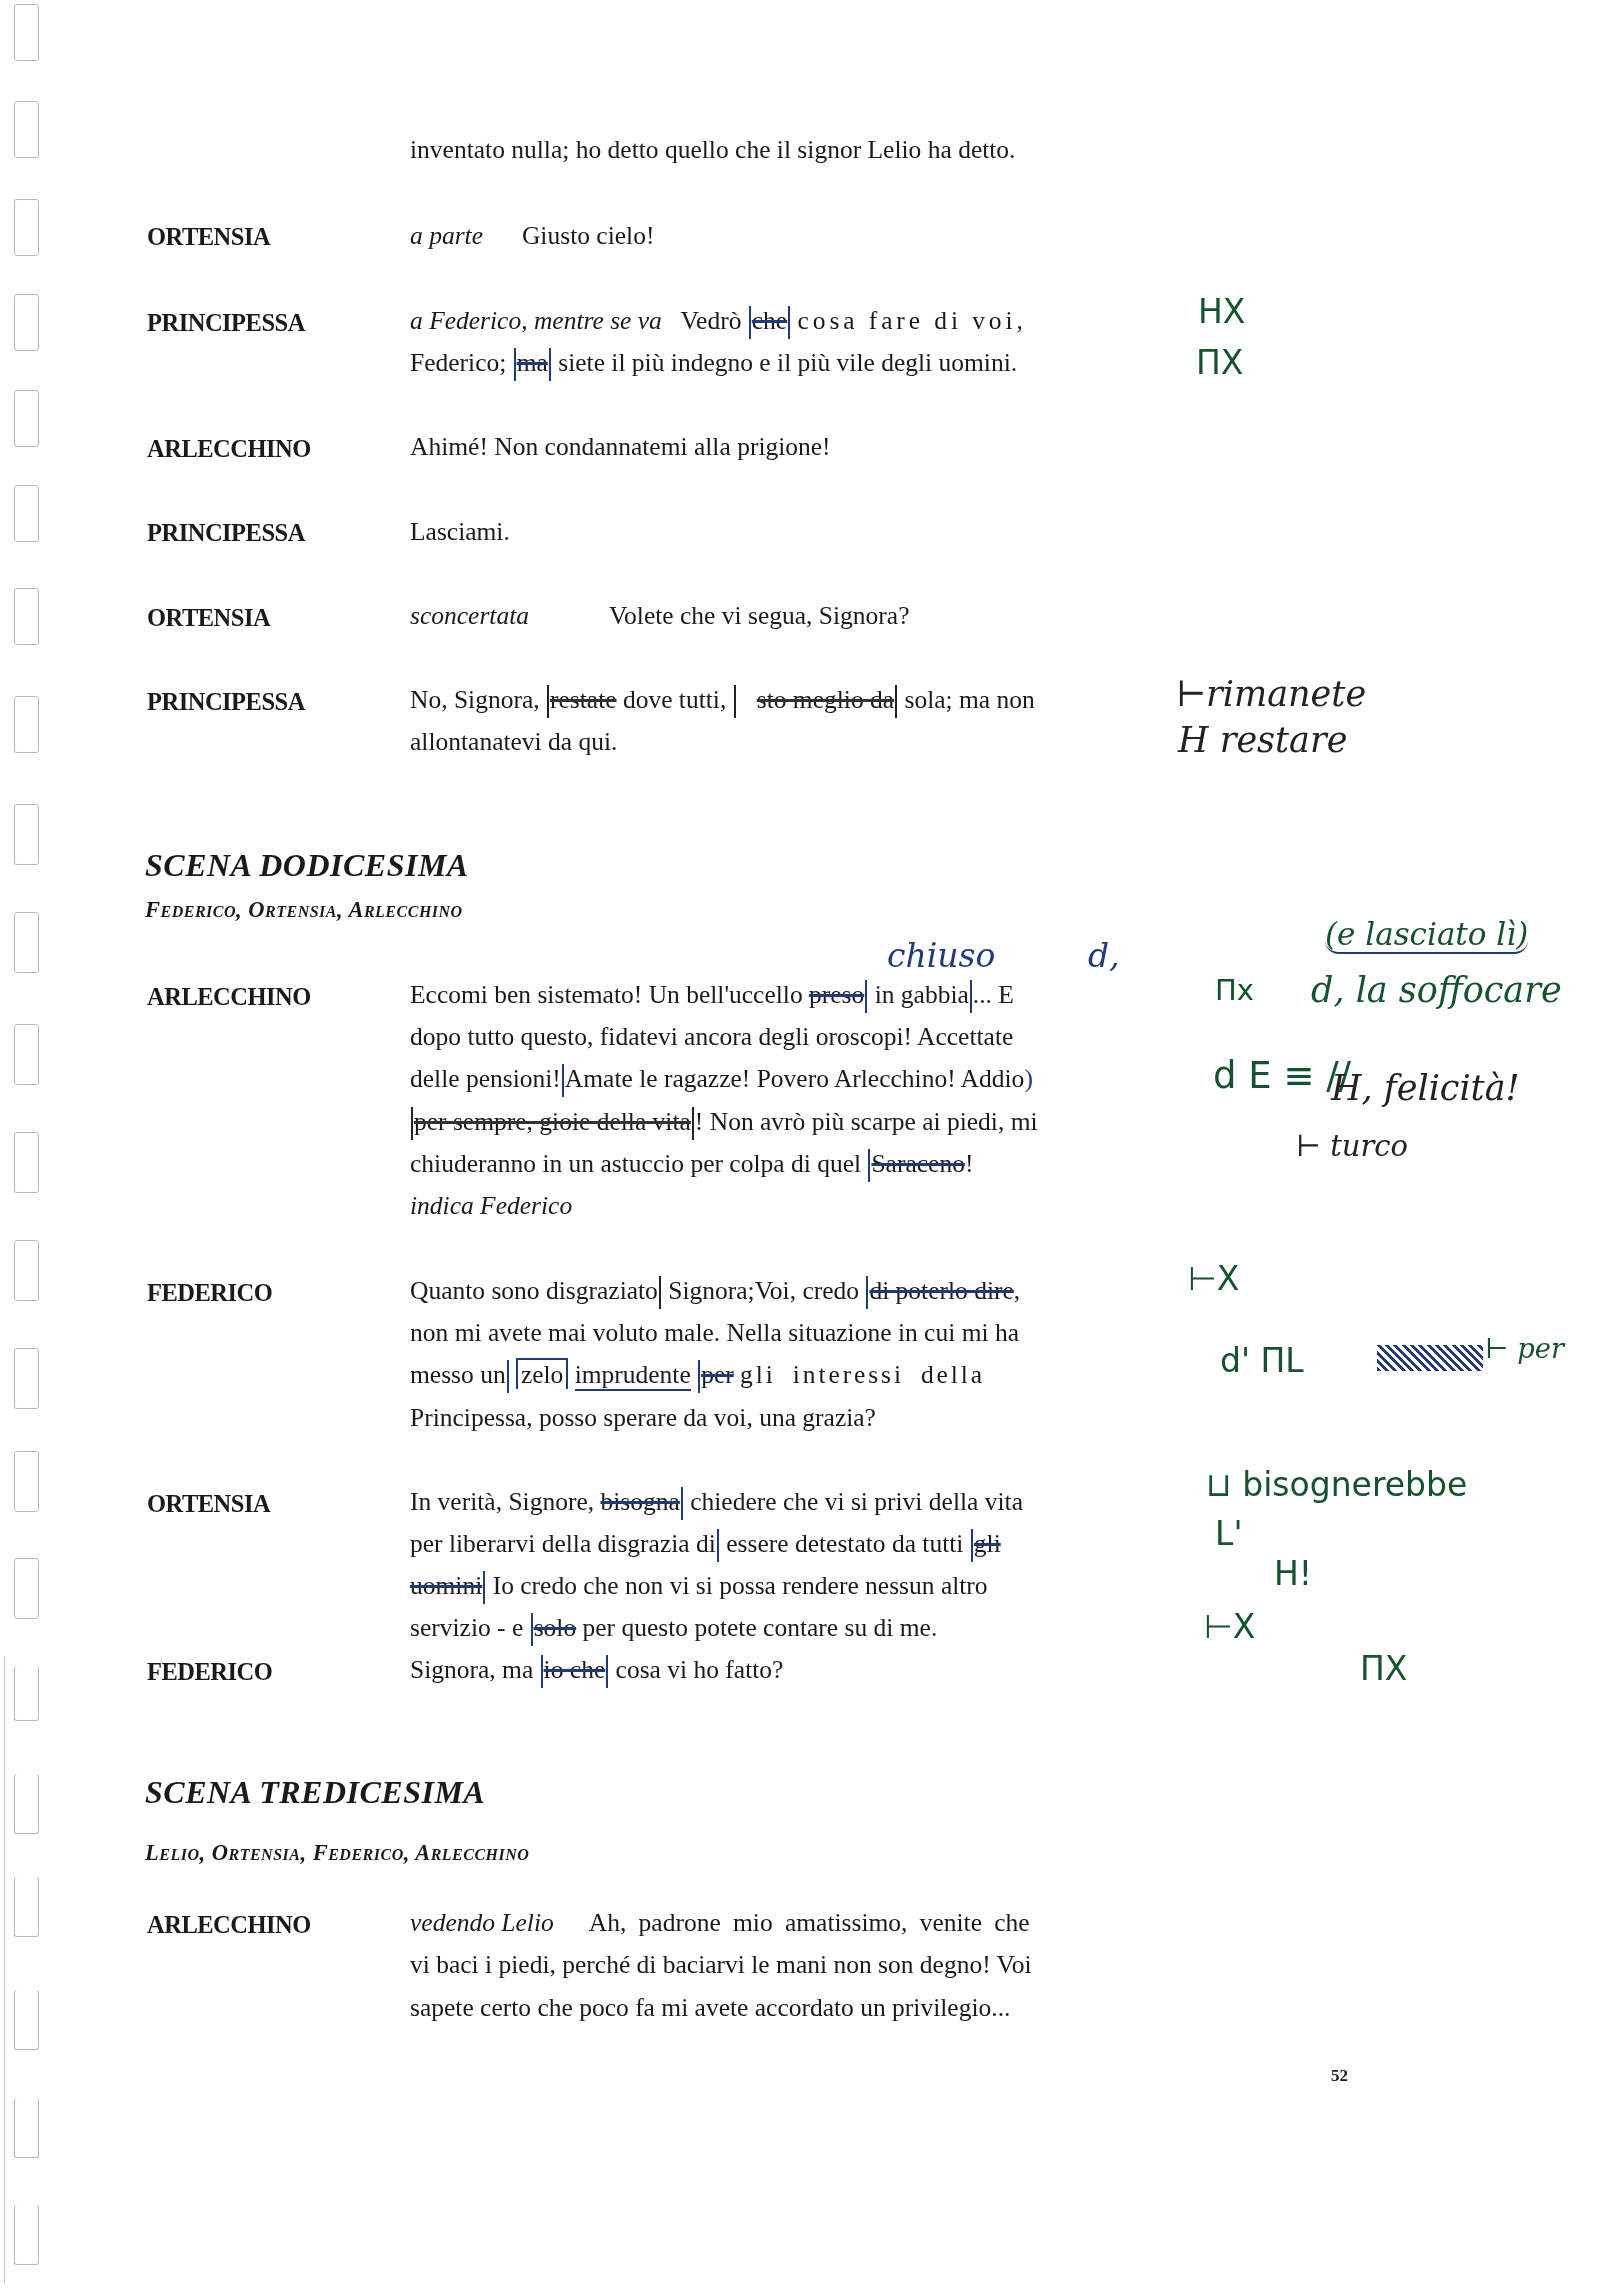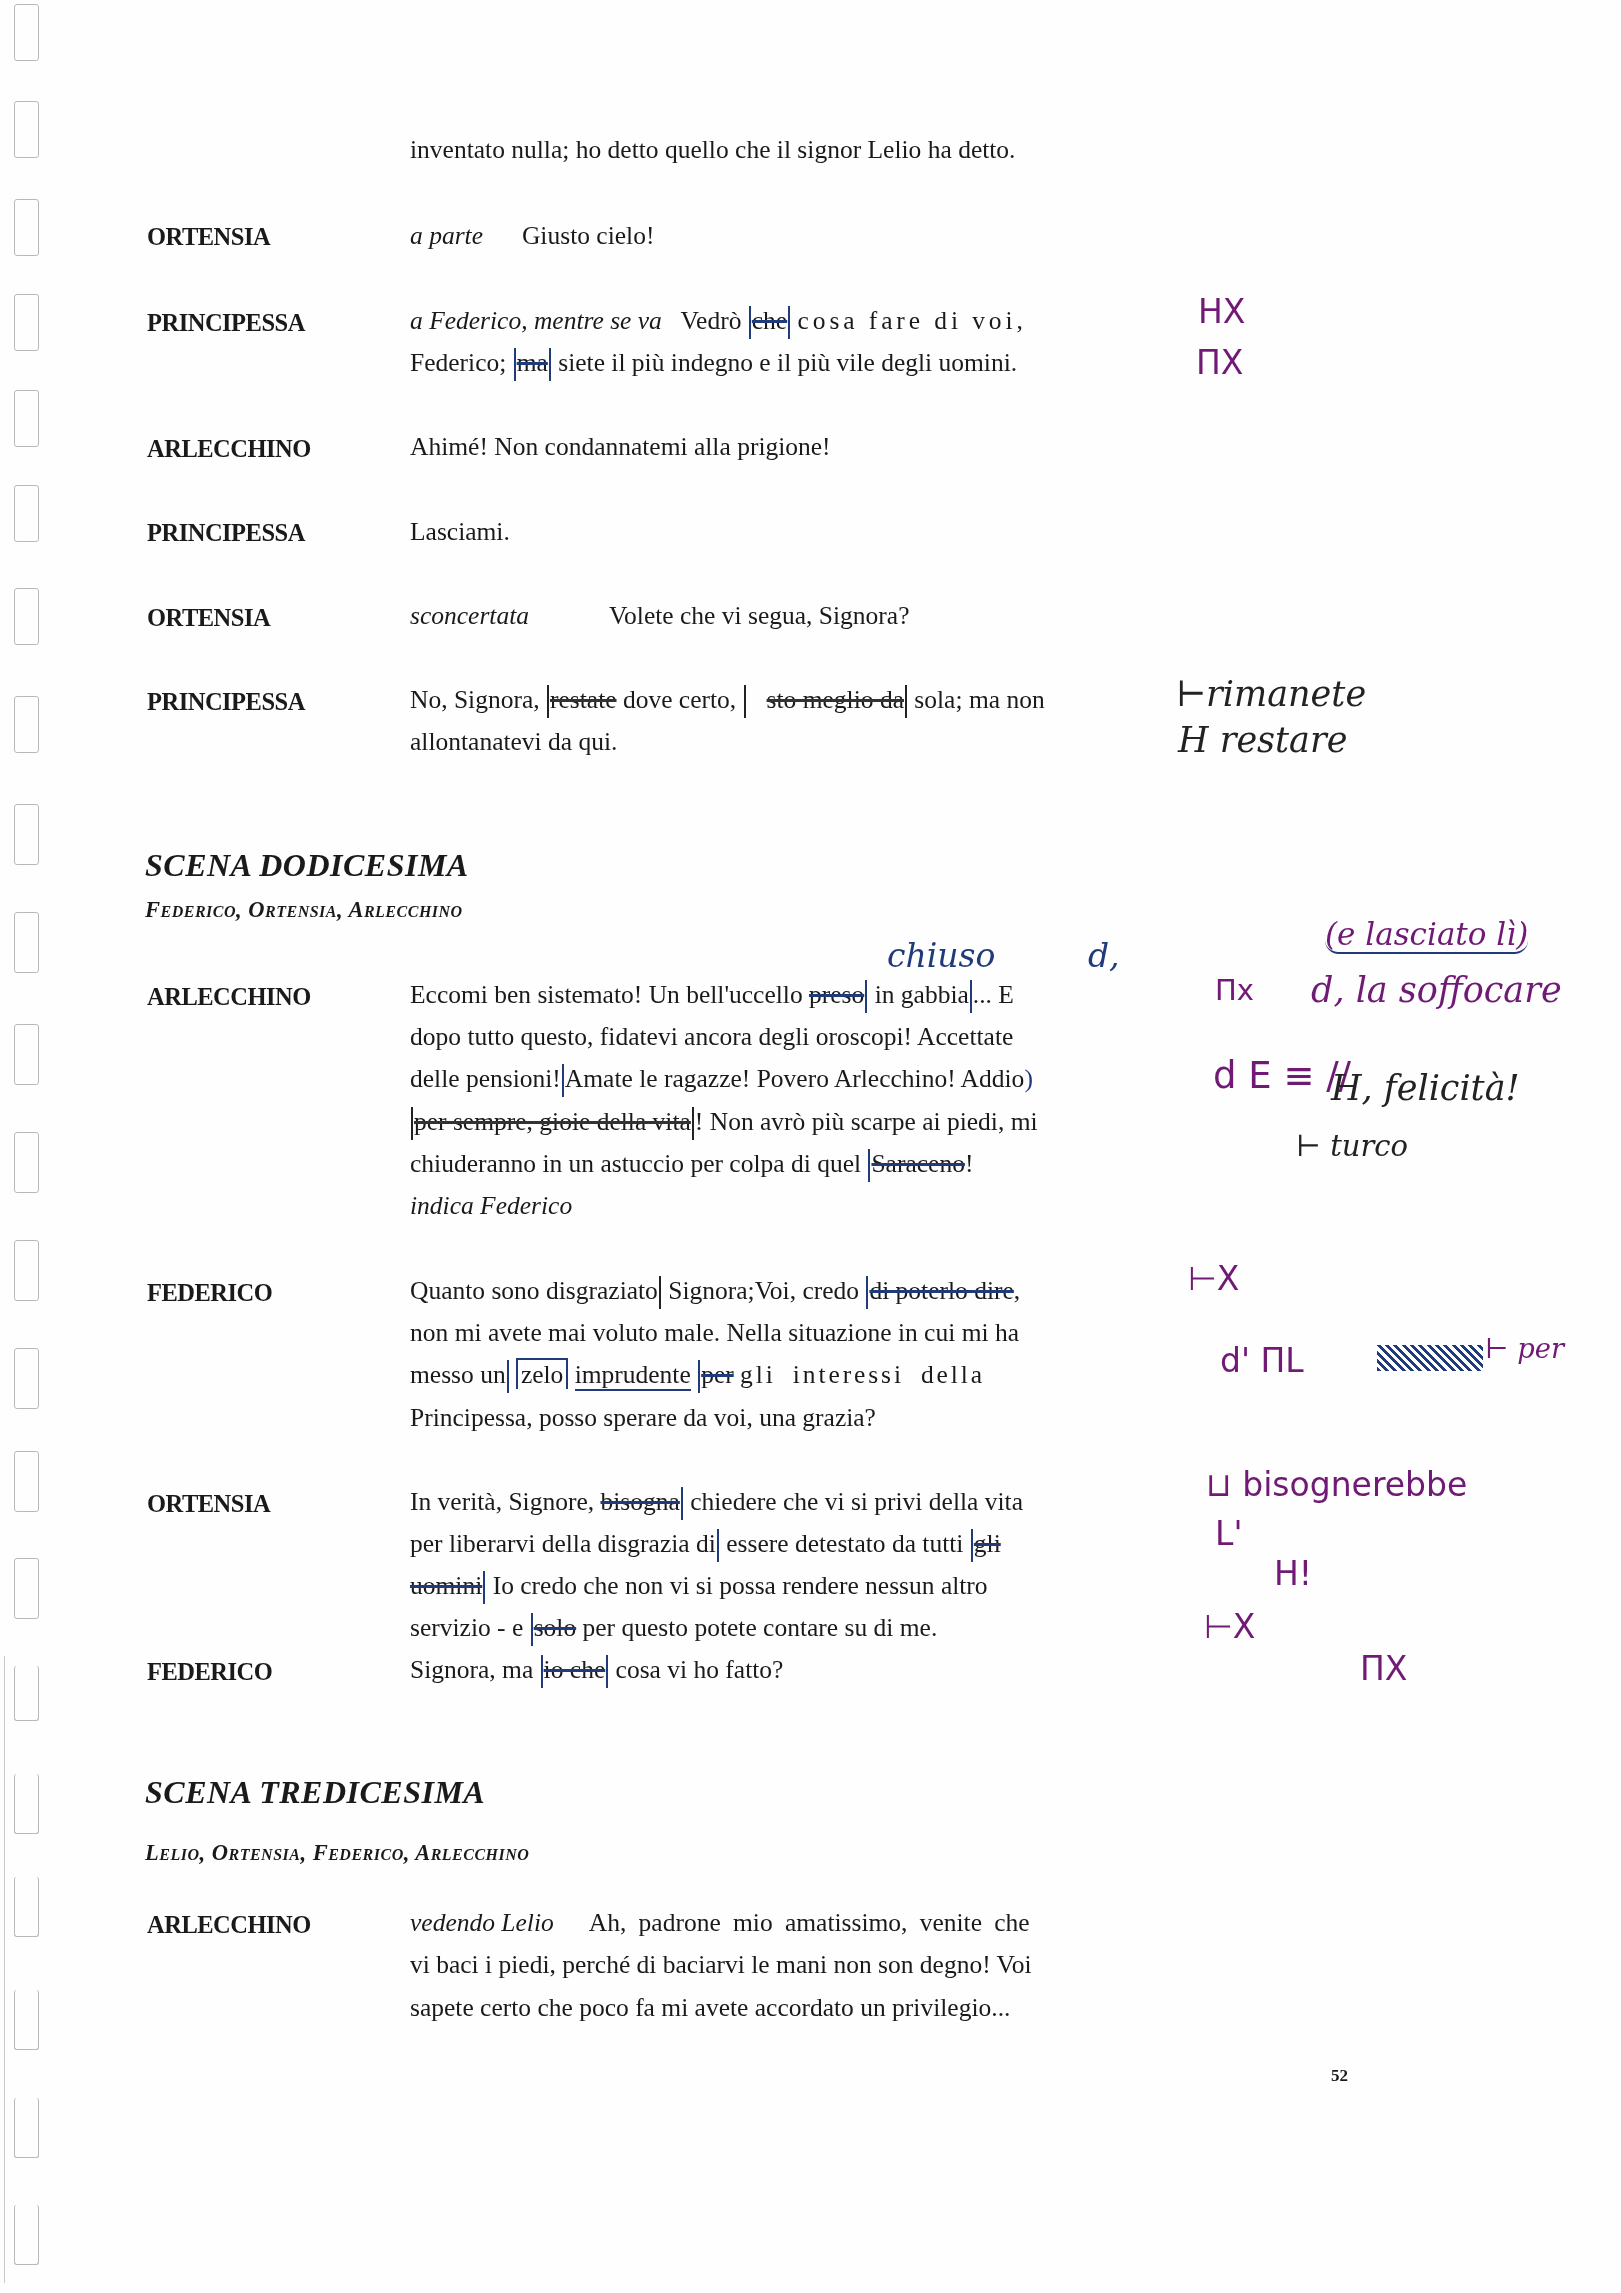--- a/index.html
+++ b/index.html
@@ -12,21 +12,21 @@
   .line{position:absolute;font-size:25.5px;line-height:29px;white-space:nowrap;}
   .speaker{position:absolute;left:147px;font-size:24.5px;line-height:29px;font-weight:bold;
            letter-spacing:-0.5px;}
   .stage{font-style:italic;}
   .gap{display:inline-block;width:39px;}
   .scene-title{position:absolute;left:145px;font-size:32px;font-style:italic;font-weight:bold;letter-spacing:0.5px;}
   .cast{position:absolute;left:145px;font-size:22.5px;font-style:italic;font-weight:bold;font-variant:small-caps;letter-spacing:0.5px;}
   .struck{text-decoration:line-through;text-decoration-color:#1f3b7a;text-decoration-thickness:2.9px;}
   .mark{color:#1f3b7a;}
   .mark-bar{display:inline-block;width:2px;height:33px;background:#1f3b7a;vertical-align:-9.8px;margin:0 1px;}
-  .note{position:absolute;font-family:"DejaVu Sans",sans-serif;color:#701a75;font-size:33px;white-space:nowrap;}
+  .note{position:absolute;font-family:"DejaVu Sans",sans-serif;color:#14532d;font-size:33px;white-space:nowrap;}
   .note.script{font-family:"DejaVu Serif",serif;font-style:italic;font-size:35px;}
   .note.dark{color:#222;}
   .ins{position:absolute;font-family:"DejaVu Serif",serif;font-style:italic;color:#1f3b7a;font-size:33px;}
   .boxed{border:2px solid #1f3b7a;border-bottom:none;padding:0 2.9px;}
   .underlined{border-bottom:2.9px solid #1f3b7a;}
   .pagenum{position:absolute;left:1331px;top:2066px;font-size:17px;font-weight:bold;}
 </style>
 </head>
 <body>
 
@@ -86,21 +86,21 @@
 
   <div class="speaker" style="top:603px;">ORTENSIA</div>
   <div class="line" style="left:410px;top:601px;">
     <span class="stage">sconcertata</span><span class="gap" style="width:80px;"></span><span>Volete che vi segua, Signora?</span>
   </div>
 
   <div class="speaker" style="top:687px;">PRINCIPESSA</div>
   <div class="line" style="left:410px;top:685px;">
     <span>No, Signora,</span>
     <span class="mark-bar" style="background:#222;"></span><span class="struck" style="text-decoration-color:#333;">restate</span>
-    <span>dove certo,</span>
+    <span>dove tutti,</span>
     <span class="mark-bar" style="background:#222;"></span><span class="struck" style="text-decoration-color:#333;padding-left:20px;">sto meglio da</span><span class="mark-bar" style="background:#222;"></span>
     <span>sola; ma non</span>
   </div>
   <div class="line" style="left:410px;top:727px;">allontanatevi da qui.</div>
   <div class="note script dark" style="left:1176px;top:674px;">⊢rimanete</div>
   <div class="note script dark" style="left:1178px;top:720px;">H restare</div>
 
   <div class="scene-title" style="top:847px;">SCENA DODICESIMA</div>
   <div class="cast" style="top:897px;">Federico, Ortensia, Arlecchino</div>
 

